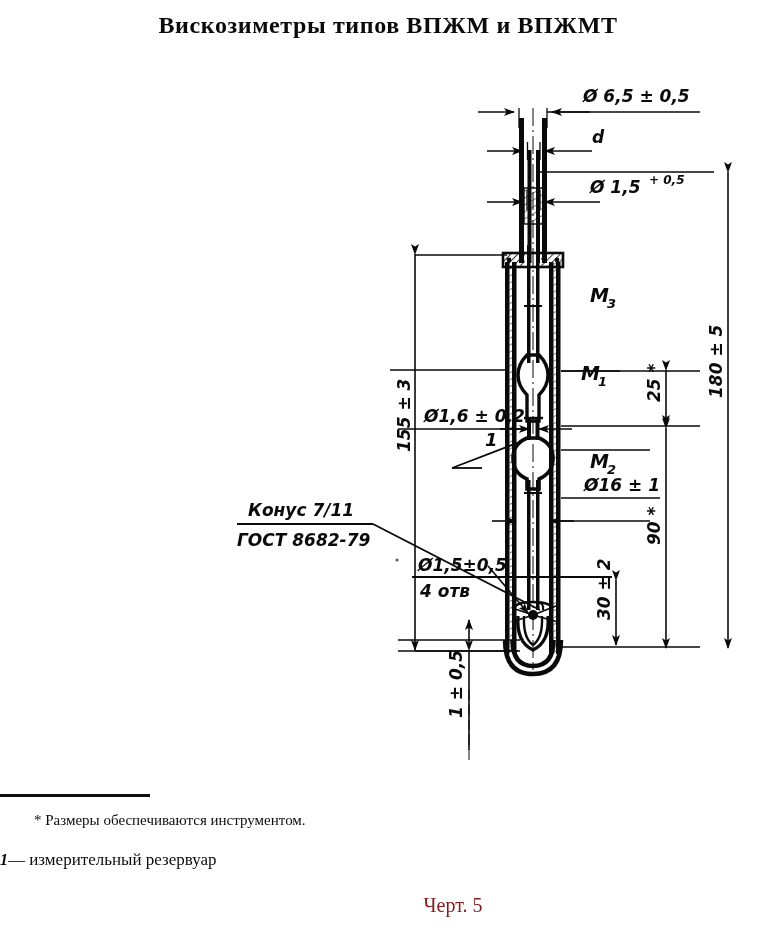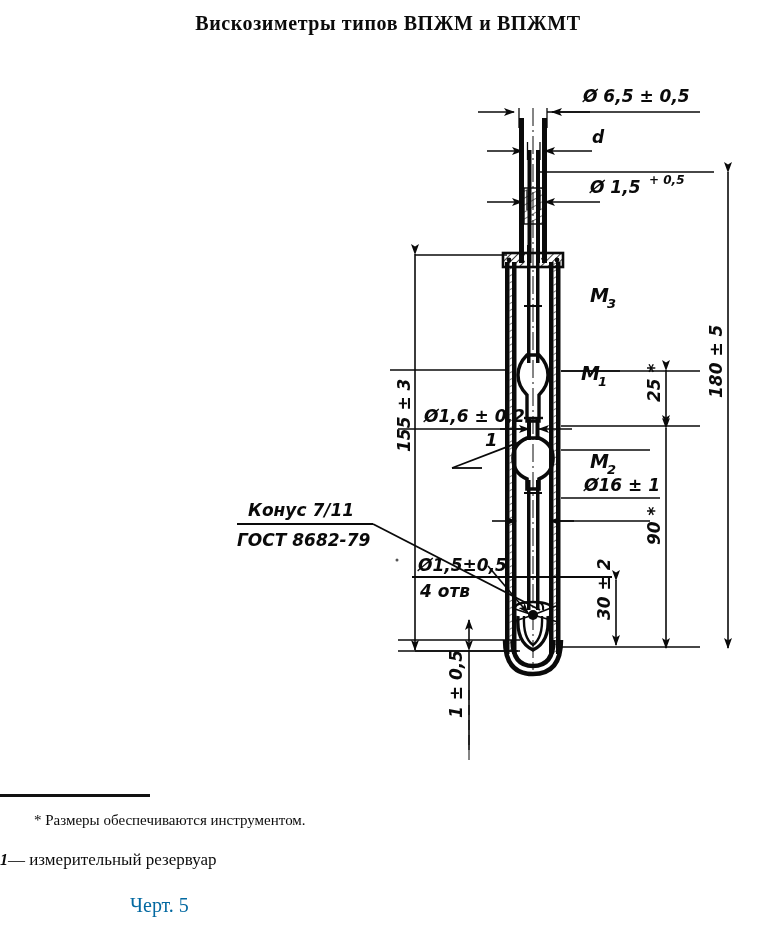--- a/index.html
+++ b/index.html
@@ -23,21 +23,21 @@
     background: #fff;
   }
   #title {
     position: absolute;
     left: 0;
     top: 12px;
     width: 776px;
     text-align: center;
     font-family: "Liberation Serif", "DejaVu Serif", serif;
     font-weight: bold;
-    font-size: 20px;
+    font-size: 24px;
     letter-spacing: 0.6px;
     color: #0b0b0b;
   }
   #drawing {
     position: absolute;
     left: 0;
     top: 50px;
     width: 776px;
     height: 740px;
   }
@@ -78,25 +78,26 @@
   .note-legend .idx {
     font-style: italic;
     font-weight: bold;
     font-size: 16px;
   }
   .fig-caption {
     position: absolute;
     left: 0;
     top: 108px;
     width: 776px;
+    text-align: center;
     padding-left: 130px;
     box-sizing: border-box;
     font-size: 20px;
     font-family: "Liberation Serif", "DejaVu Serif", serif;
-    color: #0369a1;
+    color: #7f1d1d;
   }
   
   .dimtext {
     font-family: "DejaVu Sans", sans-serif;
     font-style: italic;
     font-weight: bold;
     font-size: 17px;
     fill: #0a0a0a;
   }
   .dimtext-sm {

